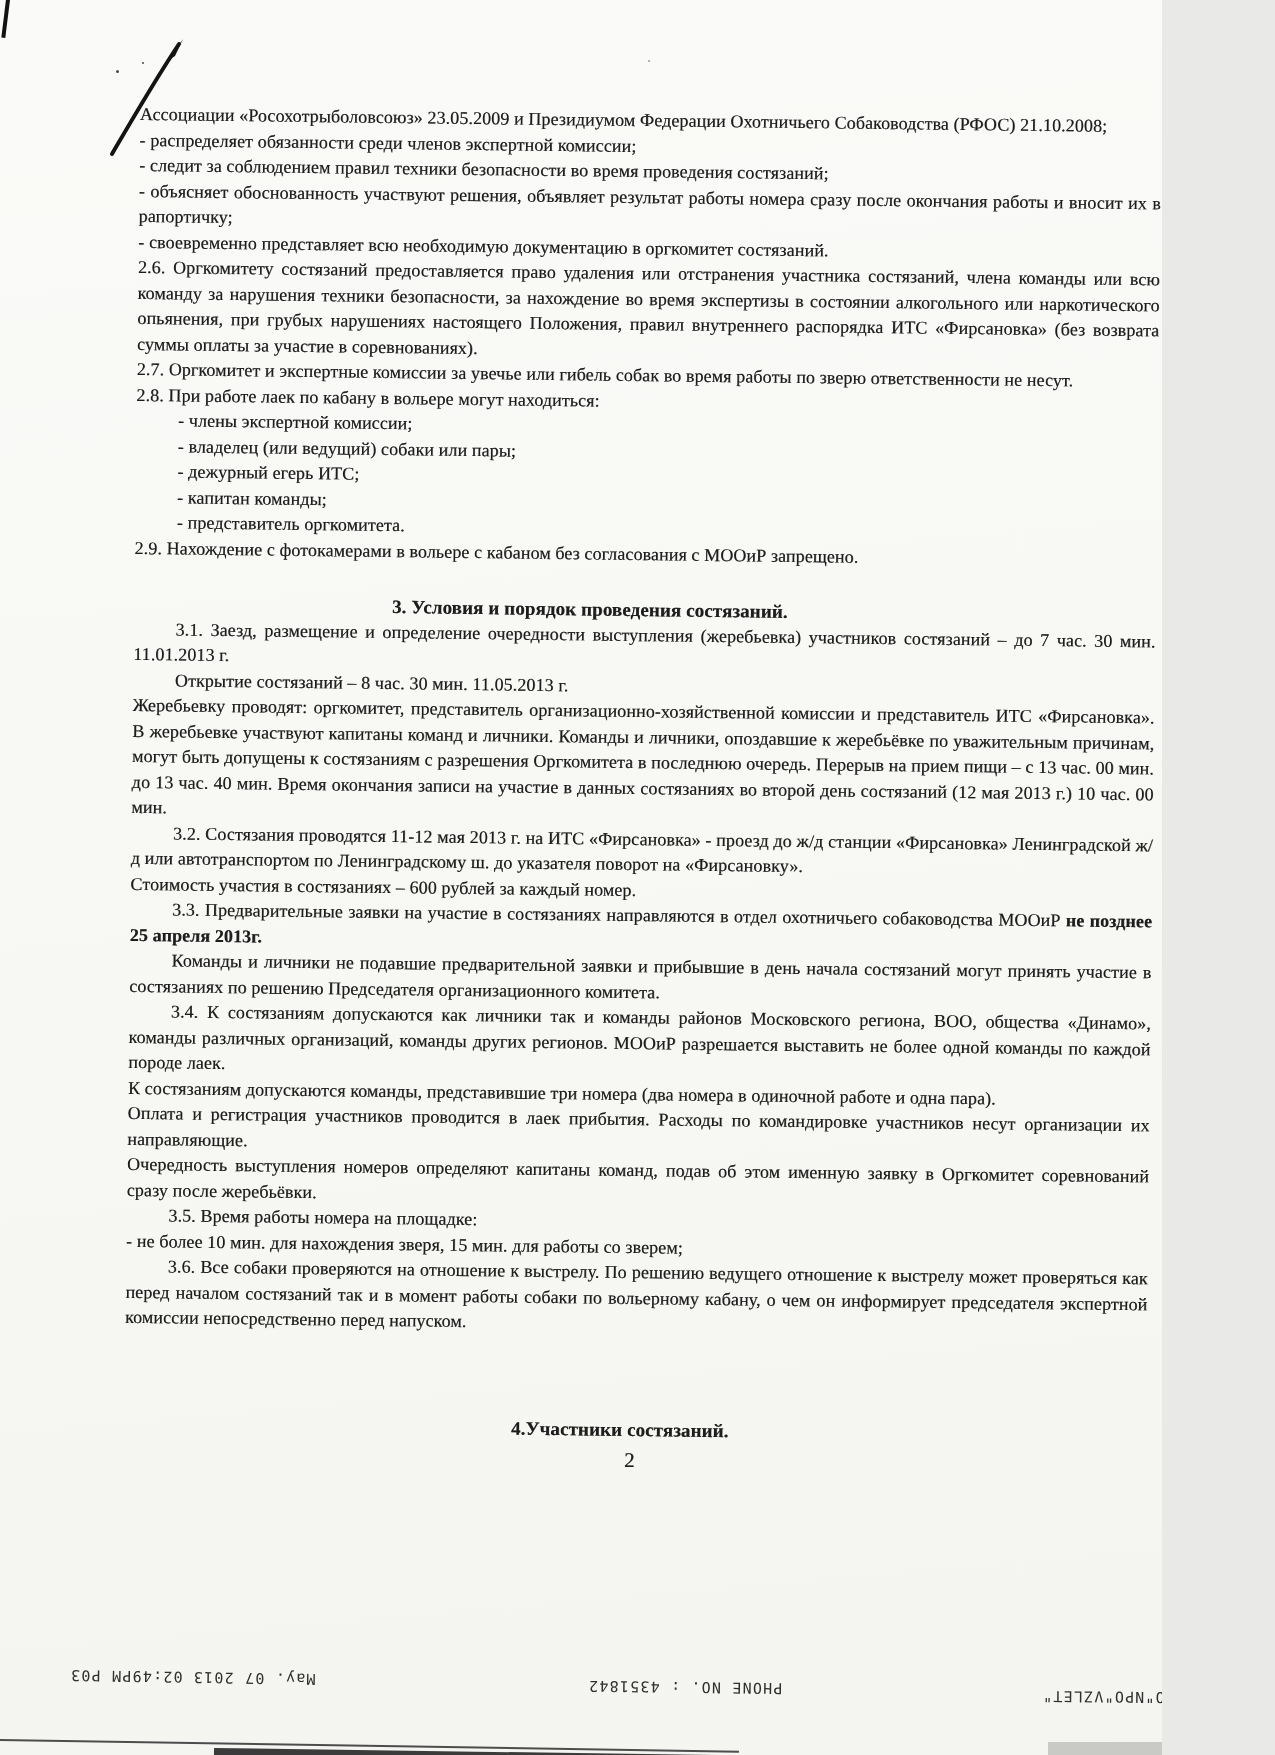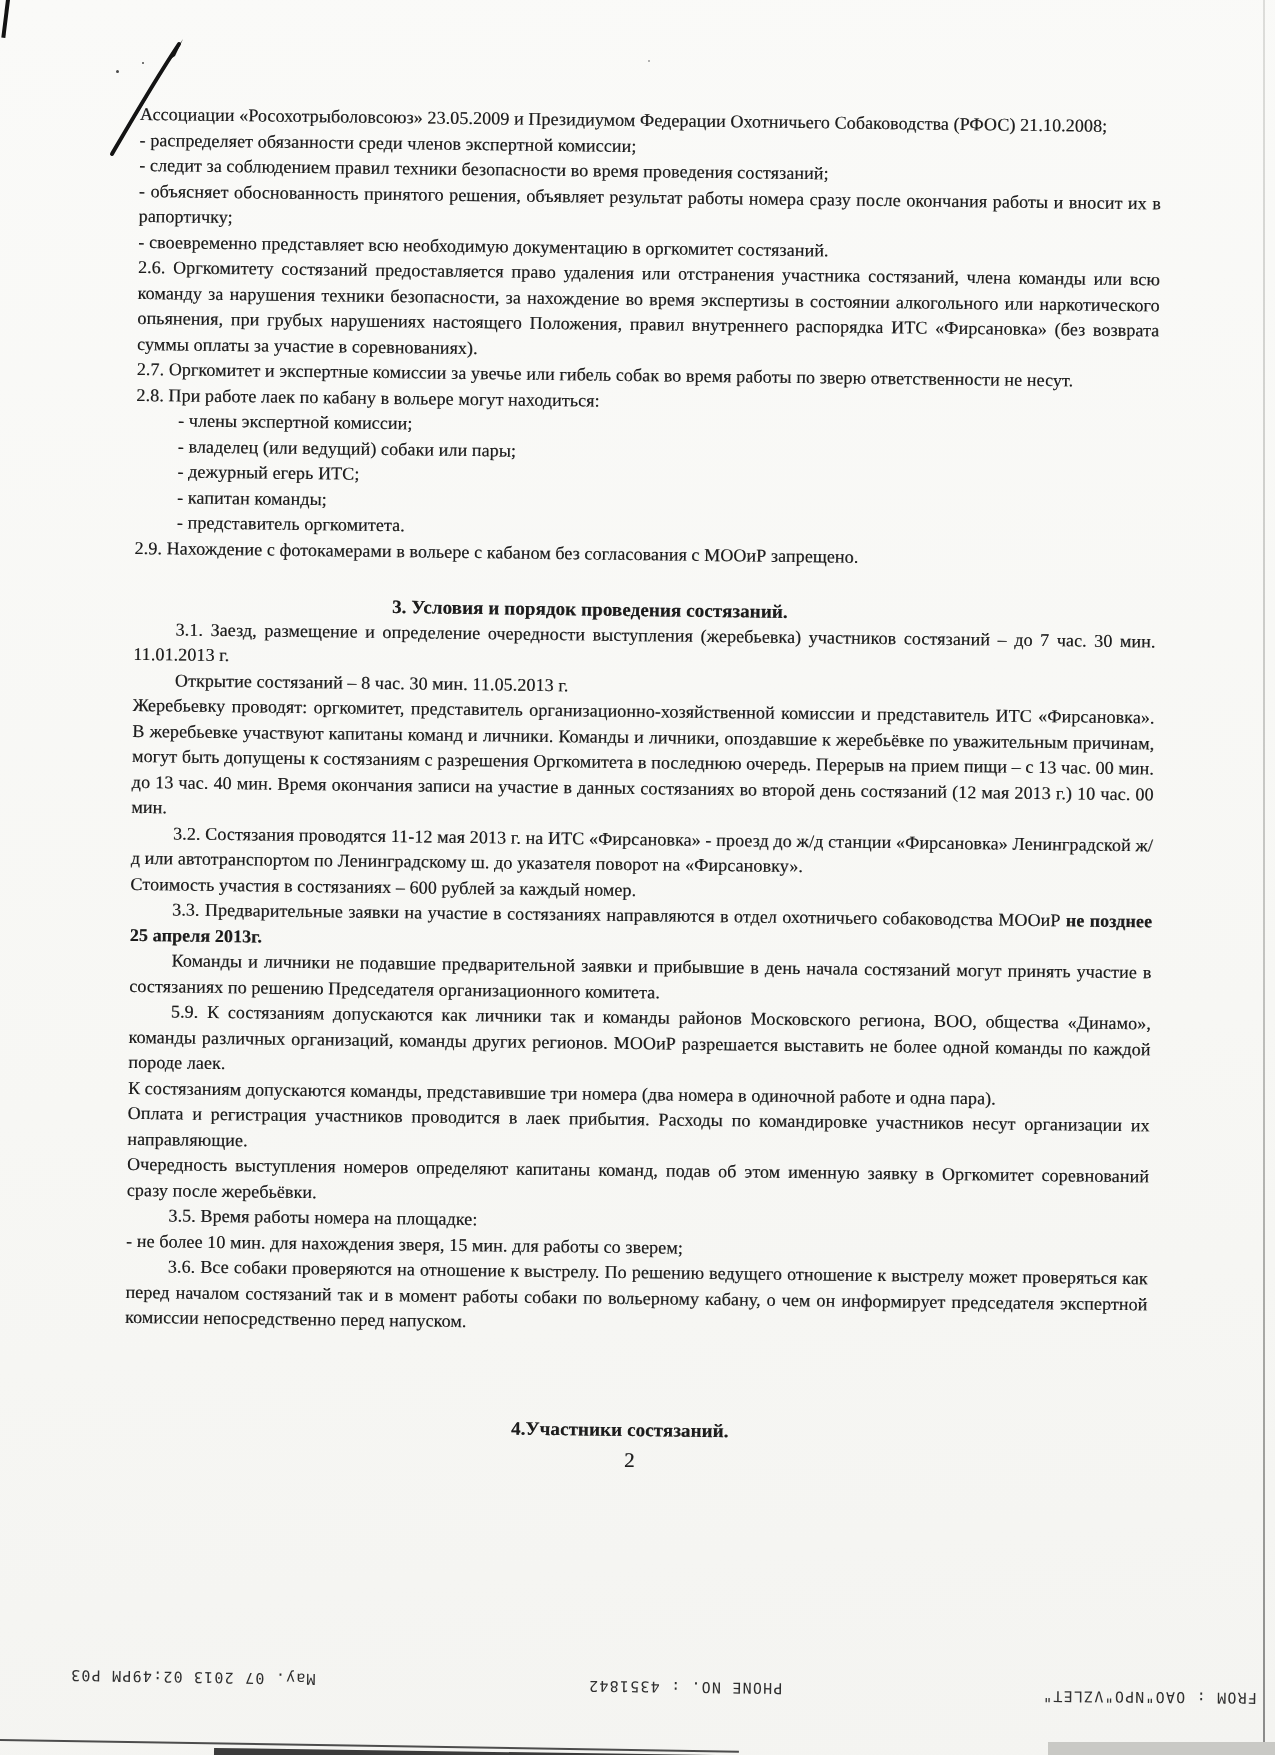--- a/index.html
+++ b/index.html
@@ -3,21 +3,21 @@
 <meta charset="utf-8">
 <style>
   html,body{margin:0;padding:0;}
   body{
     width:1275px;height:1755px;
     background:#e9e9e7;
     font-family:"Liberation Serif", serif;
     overflow:hidden;
   }
   .page{
-    position:relative;width:1275px;height:1755px;
+    position:relative;width:1162px;height:1755px;
     background:linear-gradient(175deg,#fafaf8 0%,#f7f7f4 60%,#f4f4f1 100%);
     overflow:hidden;
     text-decoration:underline;
   }
   
   .doc{
     position:absolute;left:140px;top:102px;width:1022px;
     transform:rotate(0.7deg);
     transform-origin:0 0;
     font-size:18px;line-height:25.5px;color:#1d1d1d;
@@ -92,40 +92,40 @@
   </svg>
   <div class="corner-sliver"></div>
   <div class="speck speck1"></div>
   <div class="speck speck2"></div>
   <div class="speck speck3"></div>
 
   <div class="doc">
     <p class="para j"><span>Ассоциации «Росохотрыболовсоюз» 23.05.2009 и Президиумом Федерации Охотничьего Собаководства (РФОС) 21.10.2008;</span></p>
       <p class="para "><span>- распределяет обязанности среди членов экспертной комиссии;</span></p>
       <p class="para "><span>- следит за соблюдением правил техники безопасности во время проведения состязаний;</span></p>
-      <p class="para j"><span>- объясняет обоснованность принятого решения, объявляет результат работы номера сразу после окончания работы и вносит их в рапортичку;</span></p>
+      <p class="para j"><span>- объясняет обоснованность участвуют решения, объявляет результат работы номера сразу после окончания работы и вносит их в рапортичку;</span></p>
       <p class="para "><span>- своевременно представляет всю необходимую документацию в оргкомитет состязаний.</span></p>
       <p class="para j"><span>2.6. Оргкомитету состязаний предоставляется право удаления или отстранения участника состязаний, члена команды или всю команду за нарушения техники безопасности, за нахождение во время экспертизы в состоянии алкогольного или наркотического опьянения, при грубых нарушениях настоящего Положения, правил внутреннего распорядка ИТС «Фирсановка» (без возврата суммы оплаты за участие в соревнованиях).</span></p>
       <p class="para j"><span>2.7. Оргкомитет и экспертные комиссии за увечье или гибель собак во время работы по зверю ответственности не несут.</span></p>
       <p class="para "><span>2.8. При работе лаек по кабану в вольере могут находиться:</span></p>
       <p class="para list"><span>- члены экспертной комиссии;</span></p>
       <p class="para list"><span>- владелец (или ведущий) собаки или пары;</span></p>
       <p class="para list"><span>- дежурный егерь ИТС;</span></p>
       <p class="para list"><span>- капитан команды;</span></p>
       <p class="para list"><span>- представитель оргкомитета.</span></p>
       <p class="para "><span>2.9. Нахождение с фотокамерами в вольере с кабаном без согласования с МООиР запрещено.</span></p>
       <p class="para heading"><span>3. Условия и порядок проведения состязаний.</span></p>
       <p class="para j i"><span>3.1. Заезд, размещение и определение очередности выступления (жеребьевка) участников состязаний – до 7 час. 30 мин. 11.01.2013 г.</span></p>
       <p class="para i"><span>Открытие состязаний – 8 час. 30 мин. 11.05.2013 г.</span></p>
       <p class="para j"><span>Жеребьевку проводят: оргкомитет, представитель организационно-хозяйственной комиссии и представитель ИТС «Фирсановка». В жеребьевке участвуют капитаны команд и личники. Команды и личники, опоздавшие к жеребьёвке по уважительным причинам, могут быть допущены к состязаниям с разрешения Оргкомитета в последнюю очередь. Перерыв на прием пищи – с 13 час. 00 мин. до 13 час. 40 мин. Время окончания записи на участие в данных состязаниях во второй день состязаний (12 мая 2013 г.) 10 час. 00 мин.</span></p>
       <p class="para j i"><span>3.2. Состязания проводятся 11-12 мая 2013 г. на ИТС «Фирсановка» - проезд до ж/д станции «Фирсановка» Ленинградской ж/д или автотранспортом по Ленинградскому ш. до указателя поворот на «Фирсановку».</span></p>
       <p class="para "><span>Стоимость участия в состязаниях – 600 рублей за каждый номер.</span></p>
       <p class="para j i"><span>3.3. Предварительные заявки на участие в состязаниях направляются в отдел охотничьего собаководства МООиР </span><span class="b">не позднее 25 апреля 2013г.</span></p>
       <p class="para j i"><span>Команды и личники не подавшие предварительной заявки и прибывшие в день начала состязаний могут принять участие в состязаниях по решению Председателя организационного комитета.</span></p>
-      <p class="para j i"><span>5.9. К состязаниям допускаются как личники так и команды районов Московского региона, ВОО, общества «Динамо», команды различных организаций, команды других регионов. МООиР разрешается выставить не более одной команды по каждой породе лаек.</span></p>
+      <p class="para j i"><span>3.4. К состязаниям допускаются как личники так и команды районов Московского региона, ВОО, общества «Динамо», команды различных организаций, команды других регионов. МООиР разрешается выставить не более одной команды по каждой породе лаек.</span></p>
       <p class="para j"><span>К состязаниям допускаются команды, представившие три номера (два номера в одиночной работе и одна пара).</span></p>
       <p class="para j"><span>Оплата и регистрация участников проводится в лаек прибытия. Расходы по командировке участников несут организации их направляющие.</span></p>
       <p class="para j"><span>Очередность выступления номеров определяют капитаны команд, подав об этом именную заявку в Оргкомитет соревнований сразу после жеребьёвки.</span></p>
       <p class="para i"><span>3.5. Время работы номера на площадке:</span></p>
       <p class="para "><span>- не более 10 мин. для нахождения зверя, 15 мин. для работы со зверем;</span></p>
       <p class="para j i"><span>3.6. Все собаки проверяются на отношение к выстрелу. По решению ведущего отношение к выстрелу может проверяться как перед началом состязаний так и в момент работы собаки по вольерному кабану, о чем он информирует председателя экспертной комиссии непосредственно перед напуском.</span></p>
       <p class="para heading2"><span>4.Участники состязаний.</span></p>
       <div class="page-number">2</div>
   </div>
 

